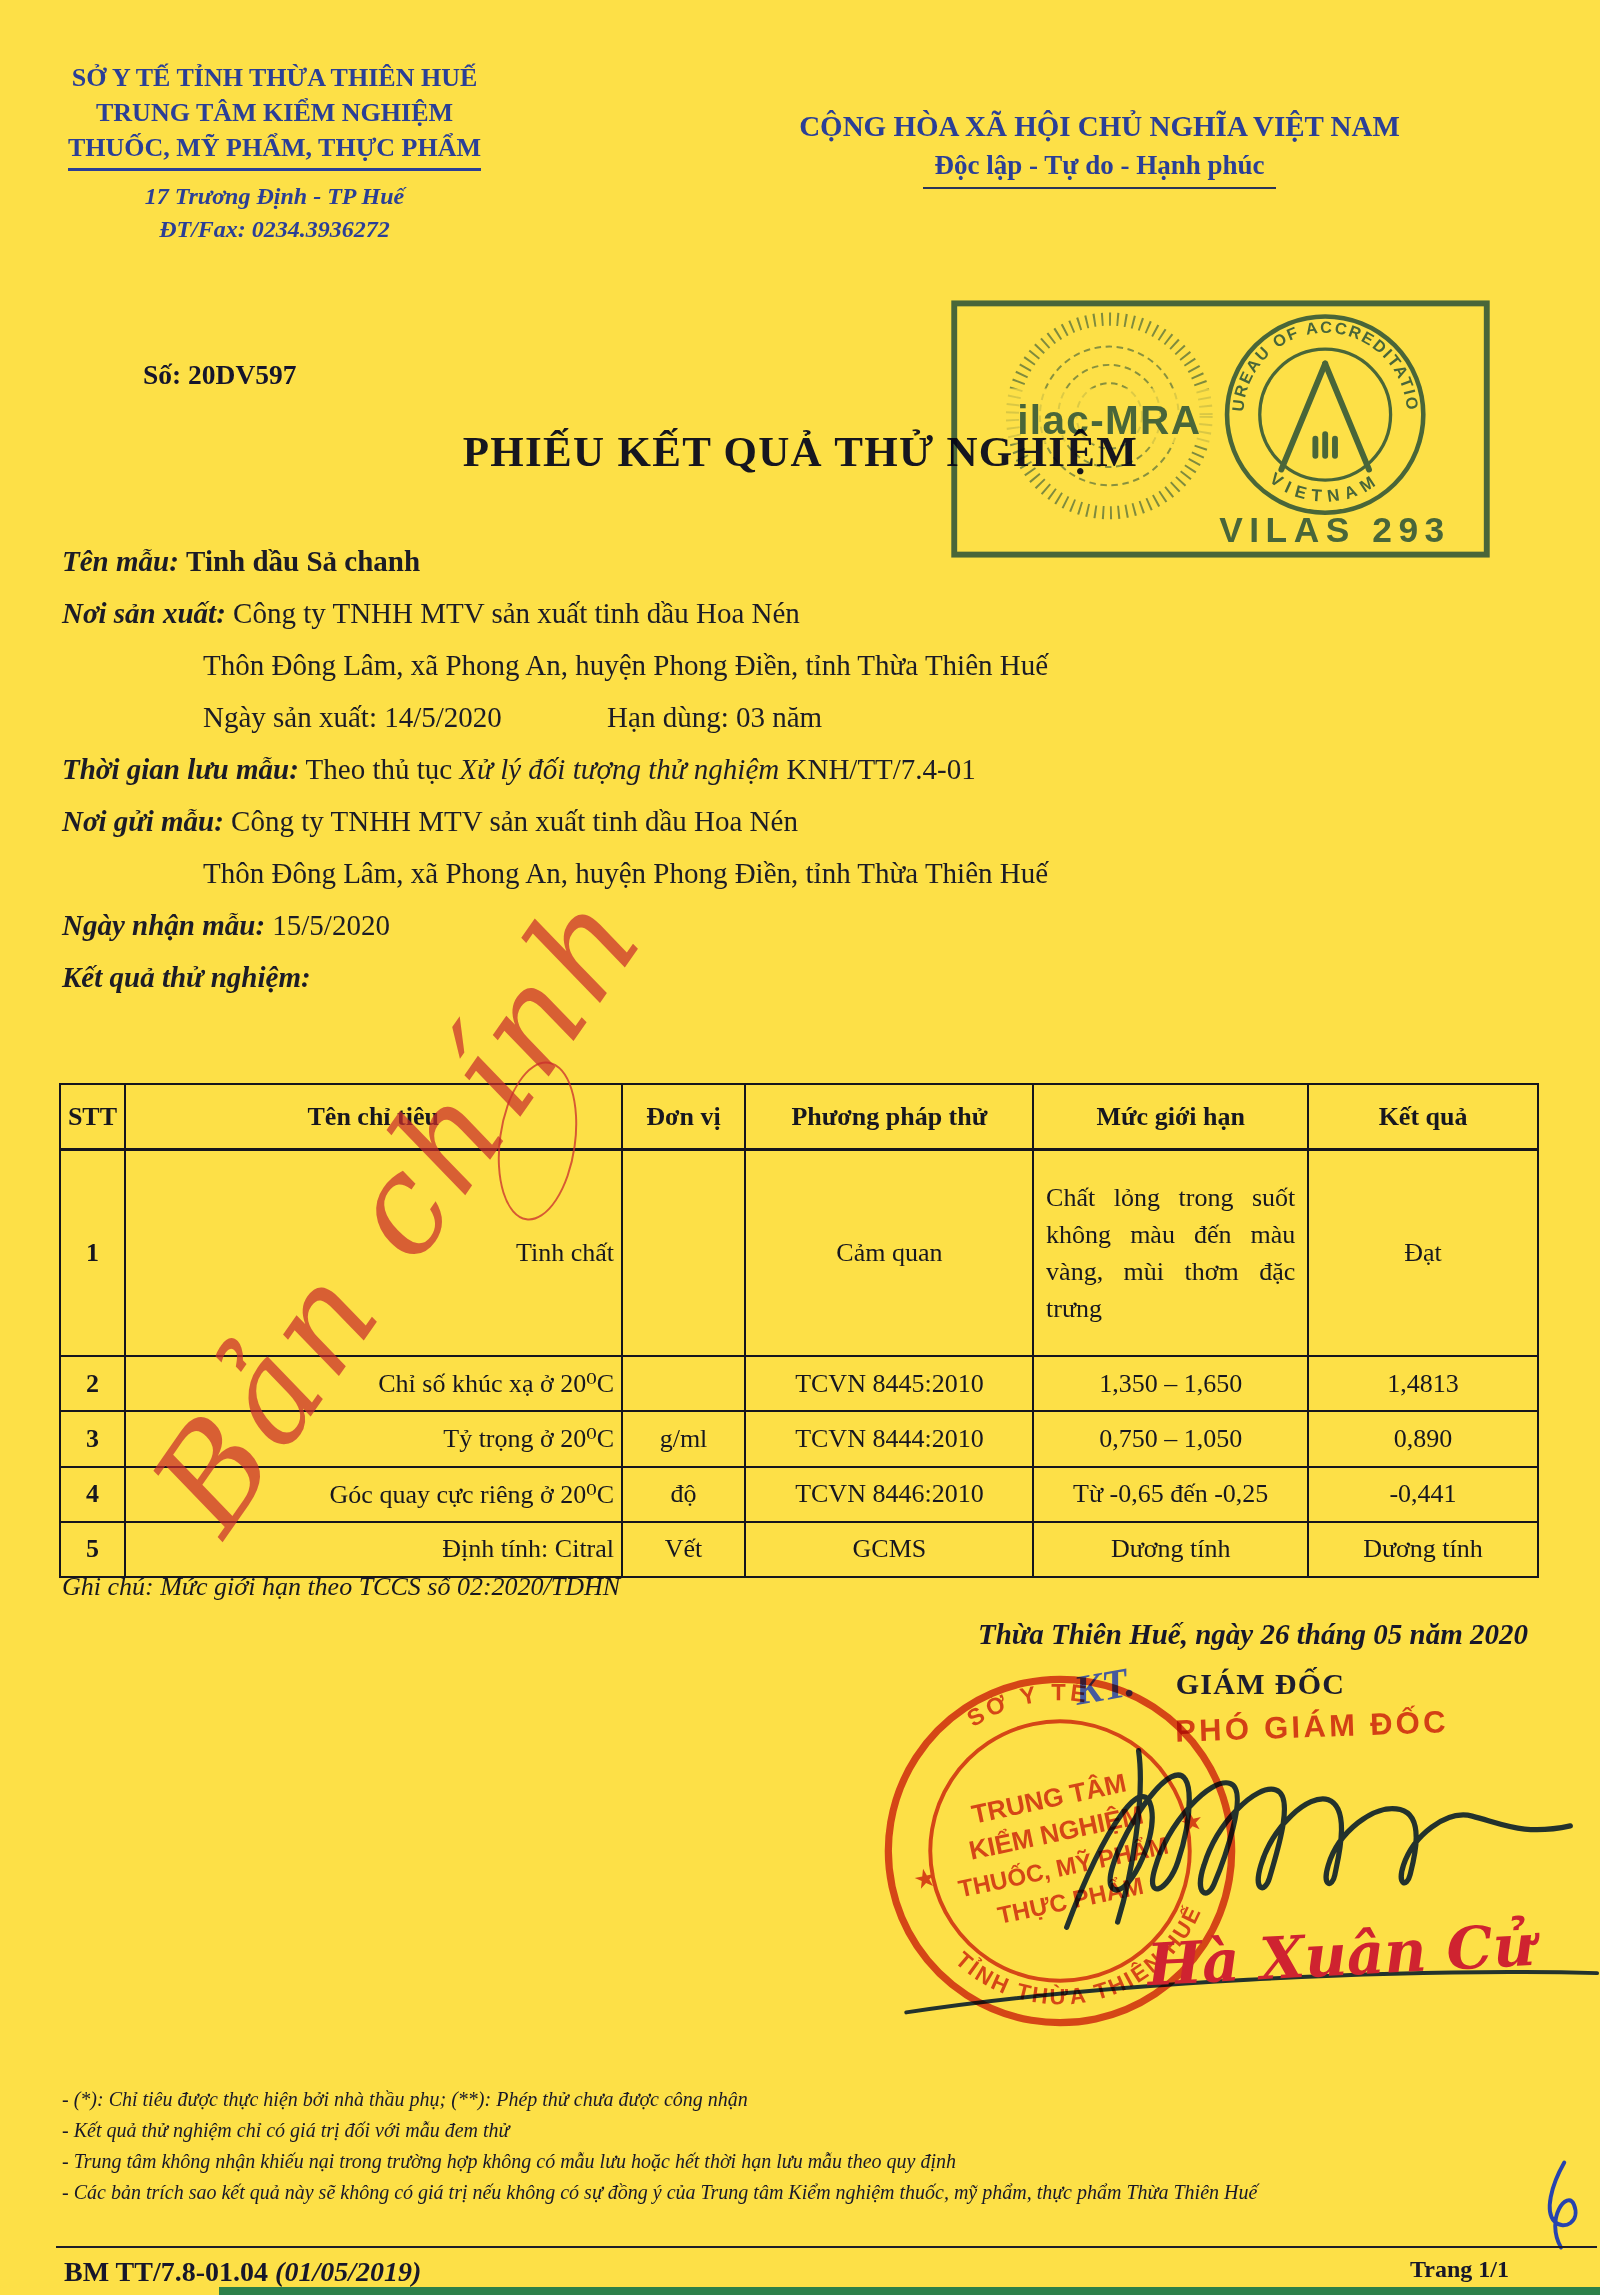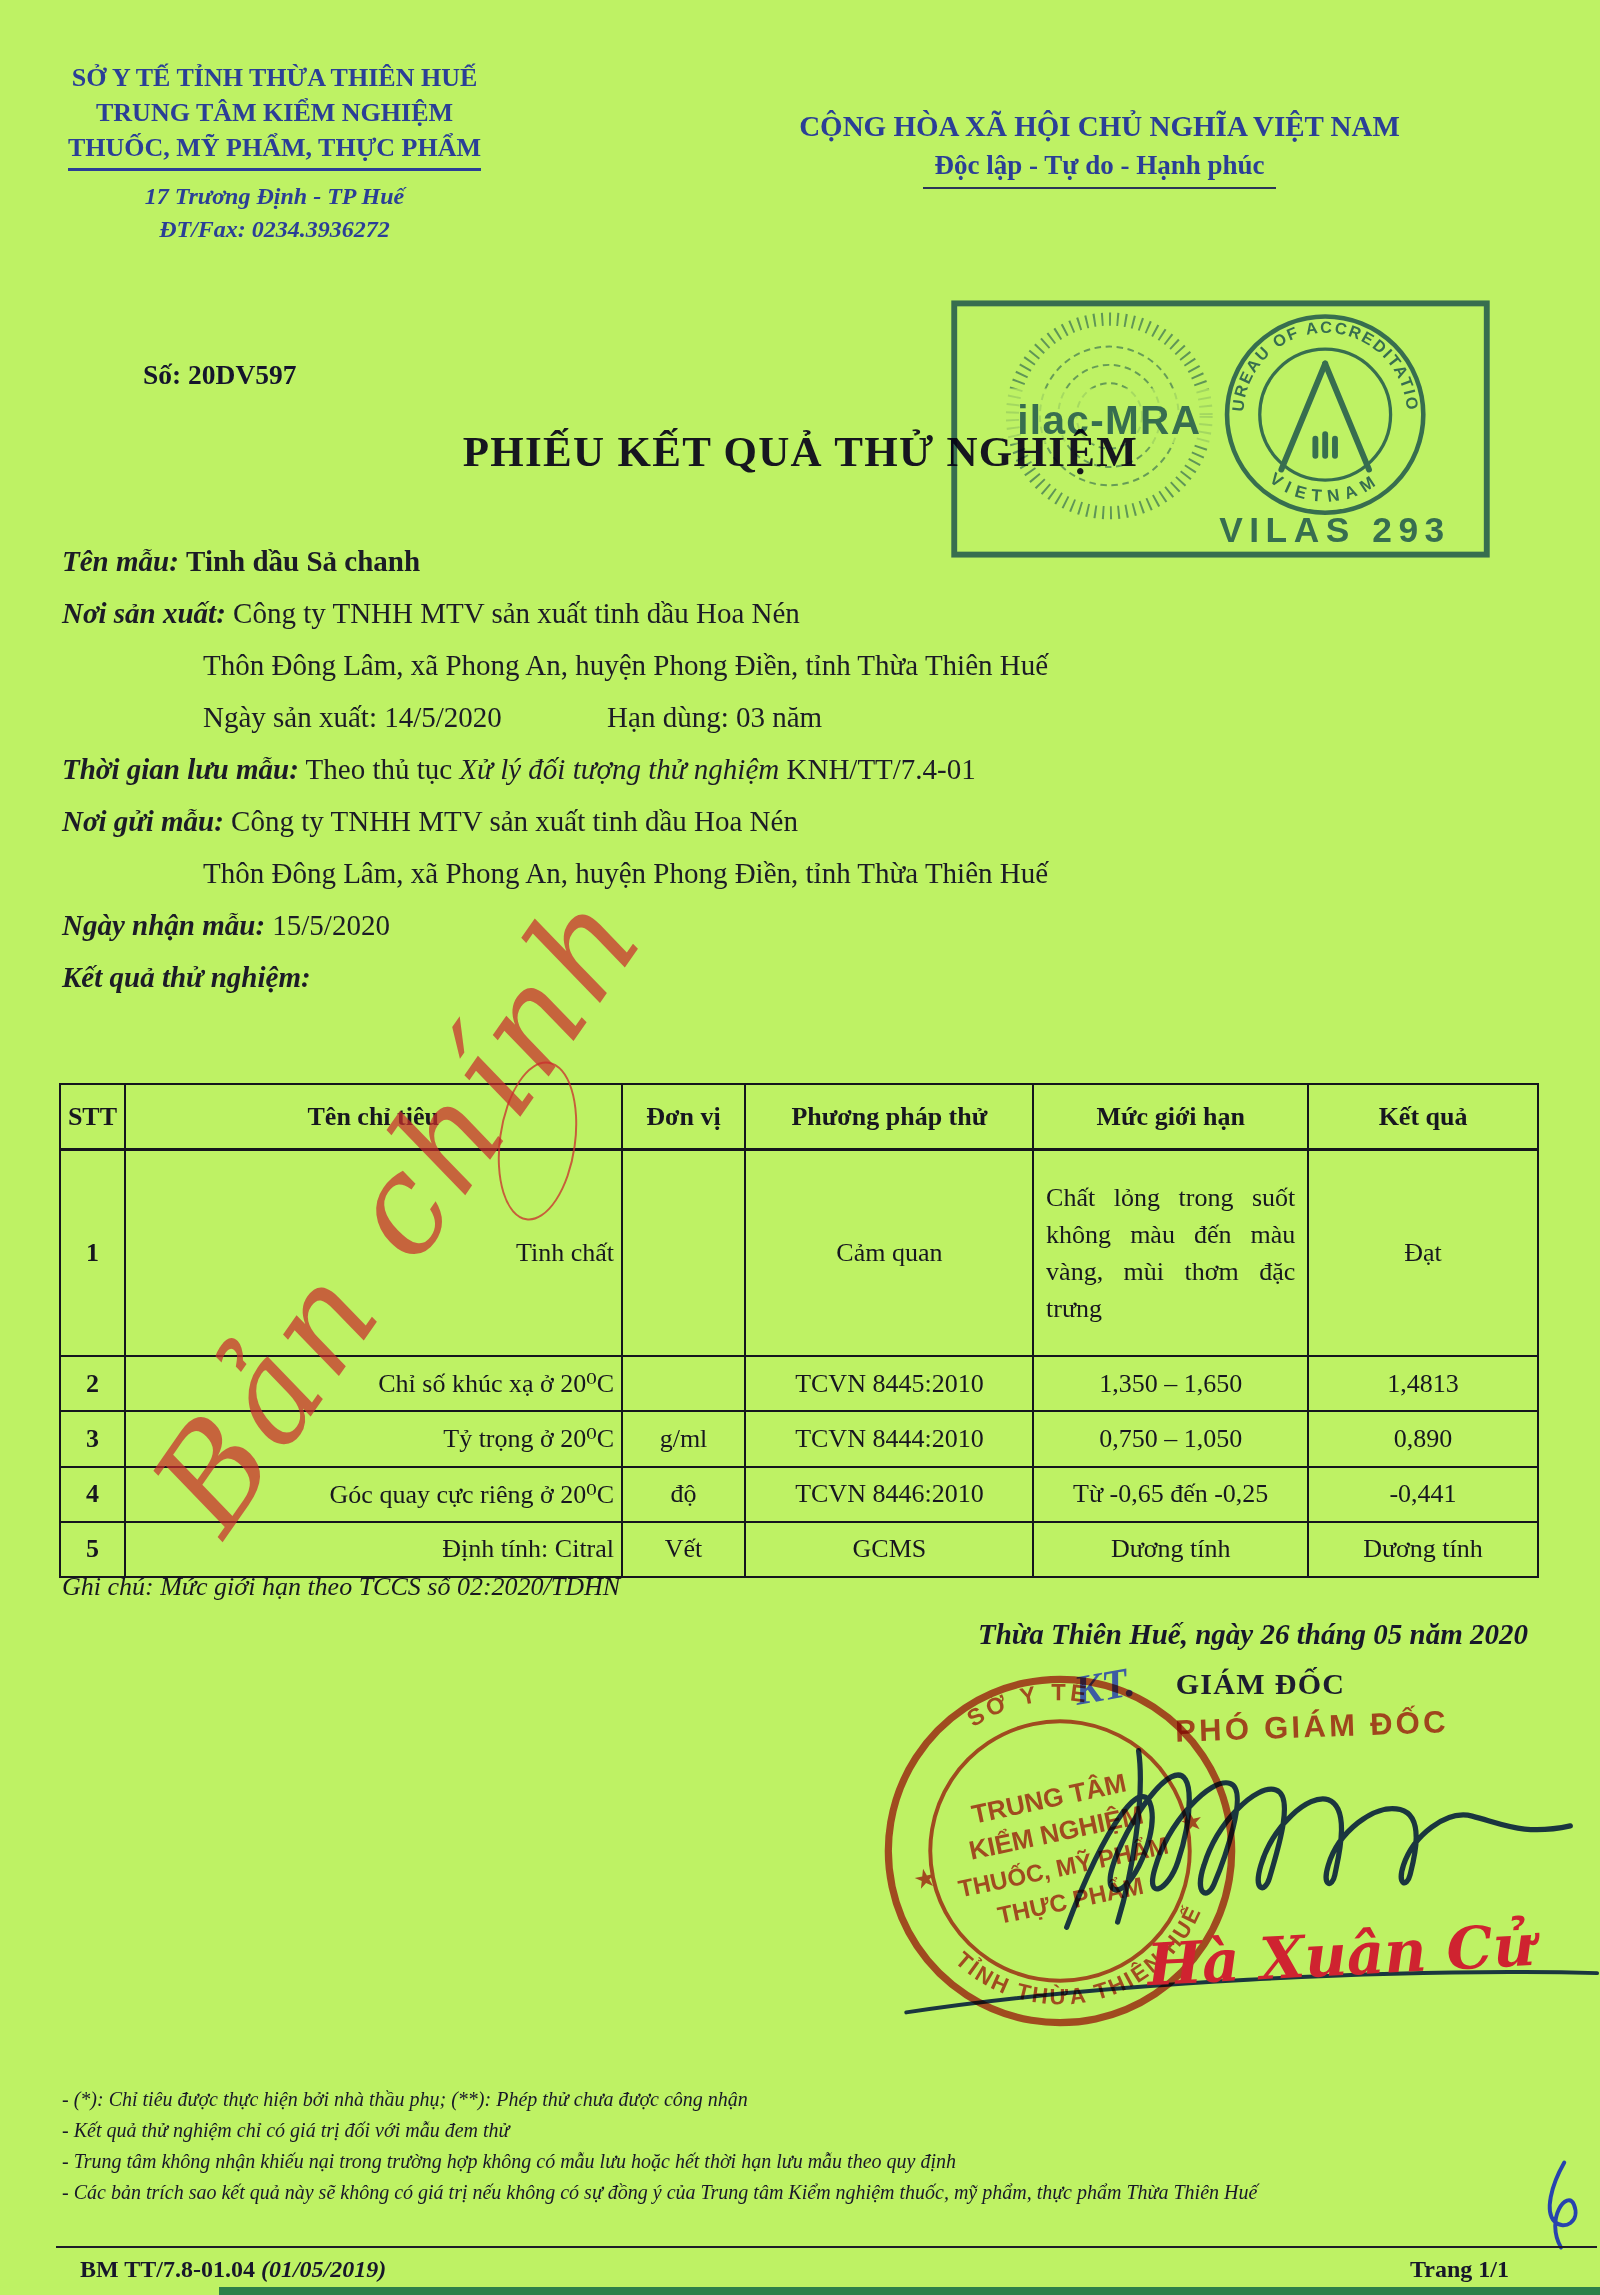--- a/index.html
+++ b/index.html
@@ -1,17 +1,17 @@
 <!DOCTYPE html>
 <html style="font-size:10.5px"><head>
 <meta charset="utf-8">
 <style>
   html,body{margin:0;padding:0;background:#e8e8e8;}
   .page{
-    position:relative; width:1601px; height:2295px; background:#bef264;
+    position:relative; width:1601px; height:2295px; background:#fde047;
     font-family:"Liberation Serif","DejaVu Serif",serif; color:#1c1c26; overflow:hidden;
   }
   
   .hdr-left{position:absolute; left:62px; top:60px; width:425px; text-align:center;
     color:#2b3f96; font-weight:bold; font-size:26px; line-height:35px;}
   .hdr-left .u{display:inline-block; border-bottom:3.3px solid #2b3f96; padding-bottom:2.6px;}
   .hdr-left .addr{font-weight:bold; font-style:italic; font-size:24px; line-height:33px; margin-top:9.2px;}
   .doc-number{position:absolute; left:143px; top:359px; font-weight:bold; font-size:27.5px; color:#15152c;}
   .hdr-right{position:absolute; left:707px; top:110px; width:785px; text-align:center; color:#2b3f96;}
   .hdr-right .l1{font-weight:bold; font-size:29px;}
@@ -63,21 +63,21 @@
   .sig-scribble{position:absolute; left:1047px; top:1731px; width:556px; height:216px; mix-blend-mode:multiply;}
   .sig-underline{position:absolute; left:903px; top:1960px; width:698px; height:59px; mix-blend-mode:multiply;}
   .signer-name{position:absolute; left:1112px; top:1921px; width:458px; text-align:center;
     font-family:"DejaVu Serif","Liberation Serif",serif; font-style:italic; font-weight:bold; font-size:58px;
     color:#cf2330; transform:rotate(-3deg);}
   
   .foot-notes{position:absolute; left:62px; top:2084px; width:1498px; font-style:italic; font-size:20px;
     line-height:31px; color:#181828;}
   .pen-squiggle{position:absolute; left:1525px; top:2159px; width:72px; height:92px;}
   .foot-rule{position:absolute; left:56px; top:2246px; width:1541px; height:0; border-top:2.6px solid #1d1d28;}
-  .form-code{position:absolute; left:80px; top:2256px; font-weight:bold; font-size:24px; color:#17172a;}
+  .form-code{position:absolute; left:64px; top:2256px; font-weight:bold; font-size:28px; color:#17172a;}
   .form-code .it{font-style:italic;}
   .page-label{position:absolute; right:92px; top:2256px; font-weight:bold; font-size:24px; color:#17172a;}
   .green-bar{position:absolute; left:219px; right:0; bottom:0; height:8.5px; background:#2e8049;}
   text, textPath{font-family:"Liberation Sans","DejaVu Sans",sans-serif;}
 </style>
 </head>
 <body>
 
 <div class="page">
 

